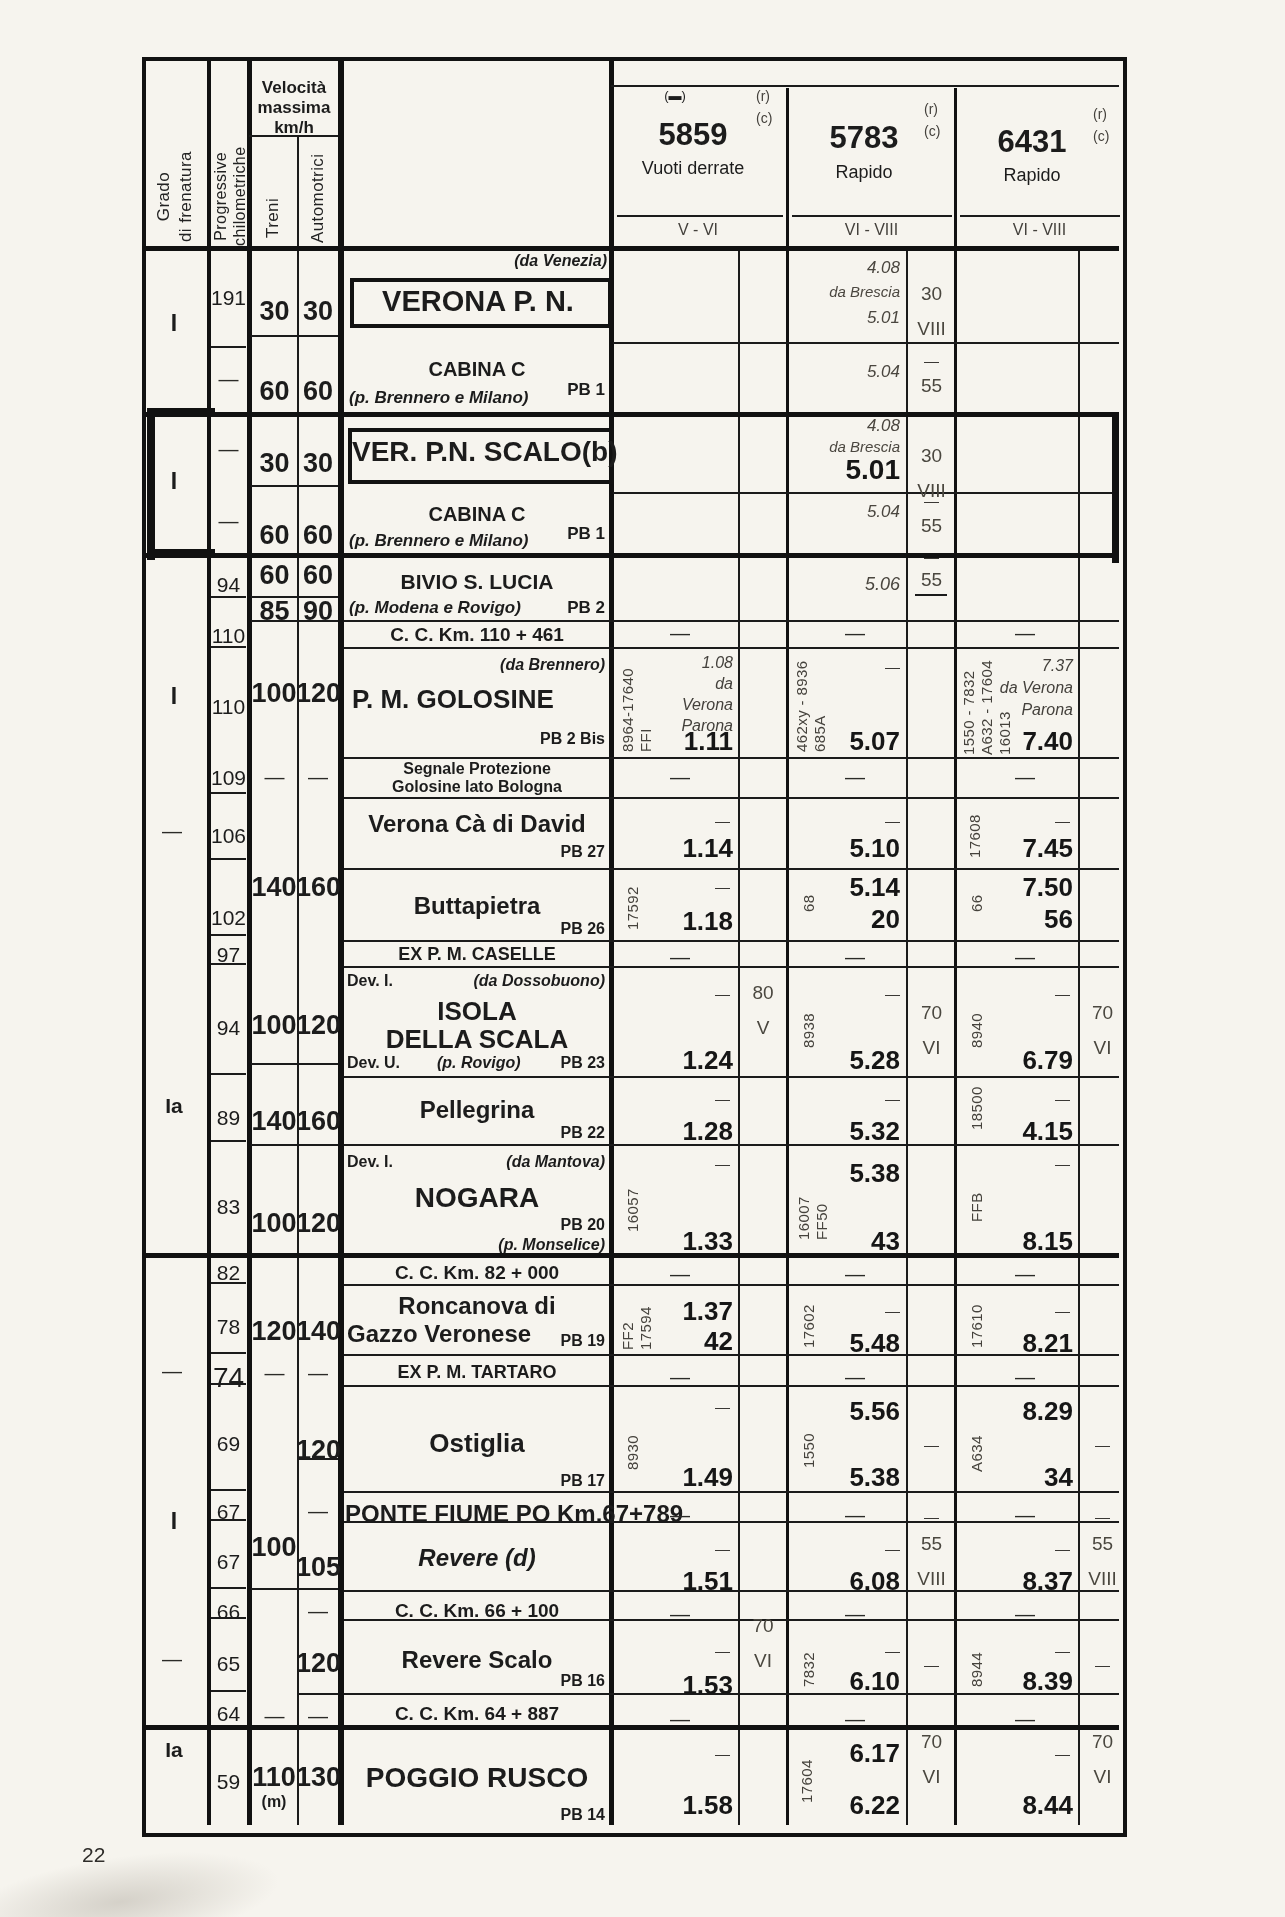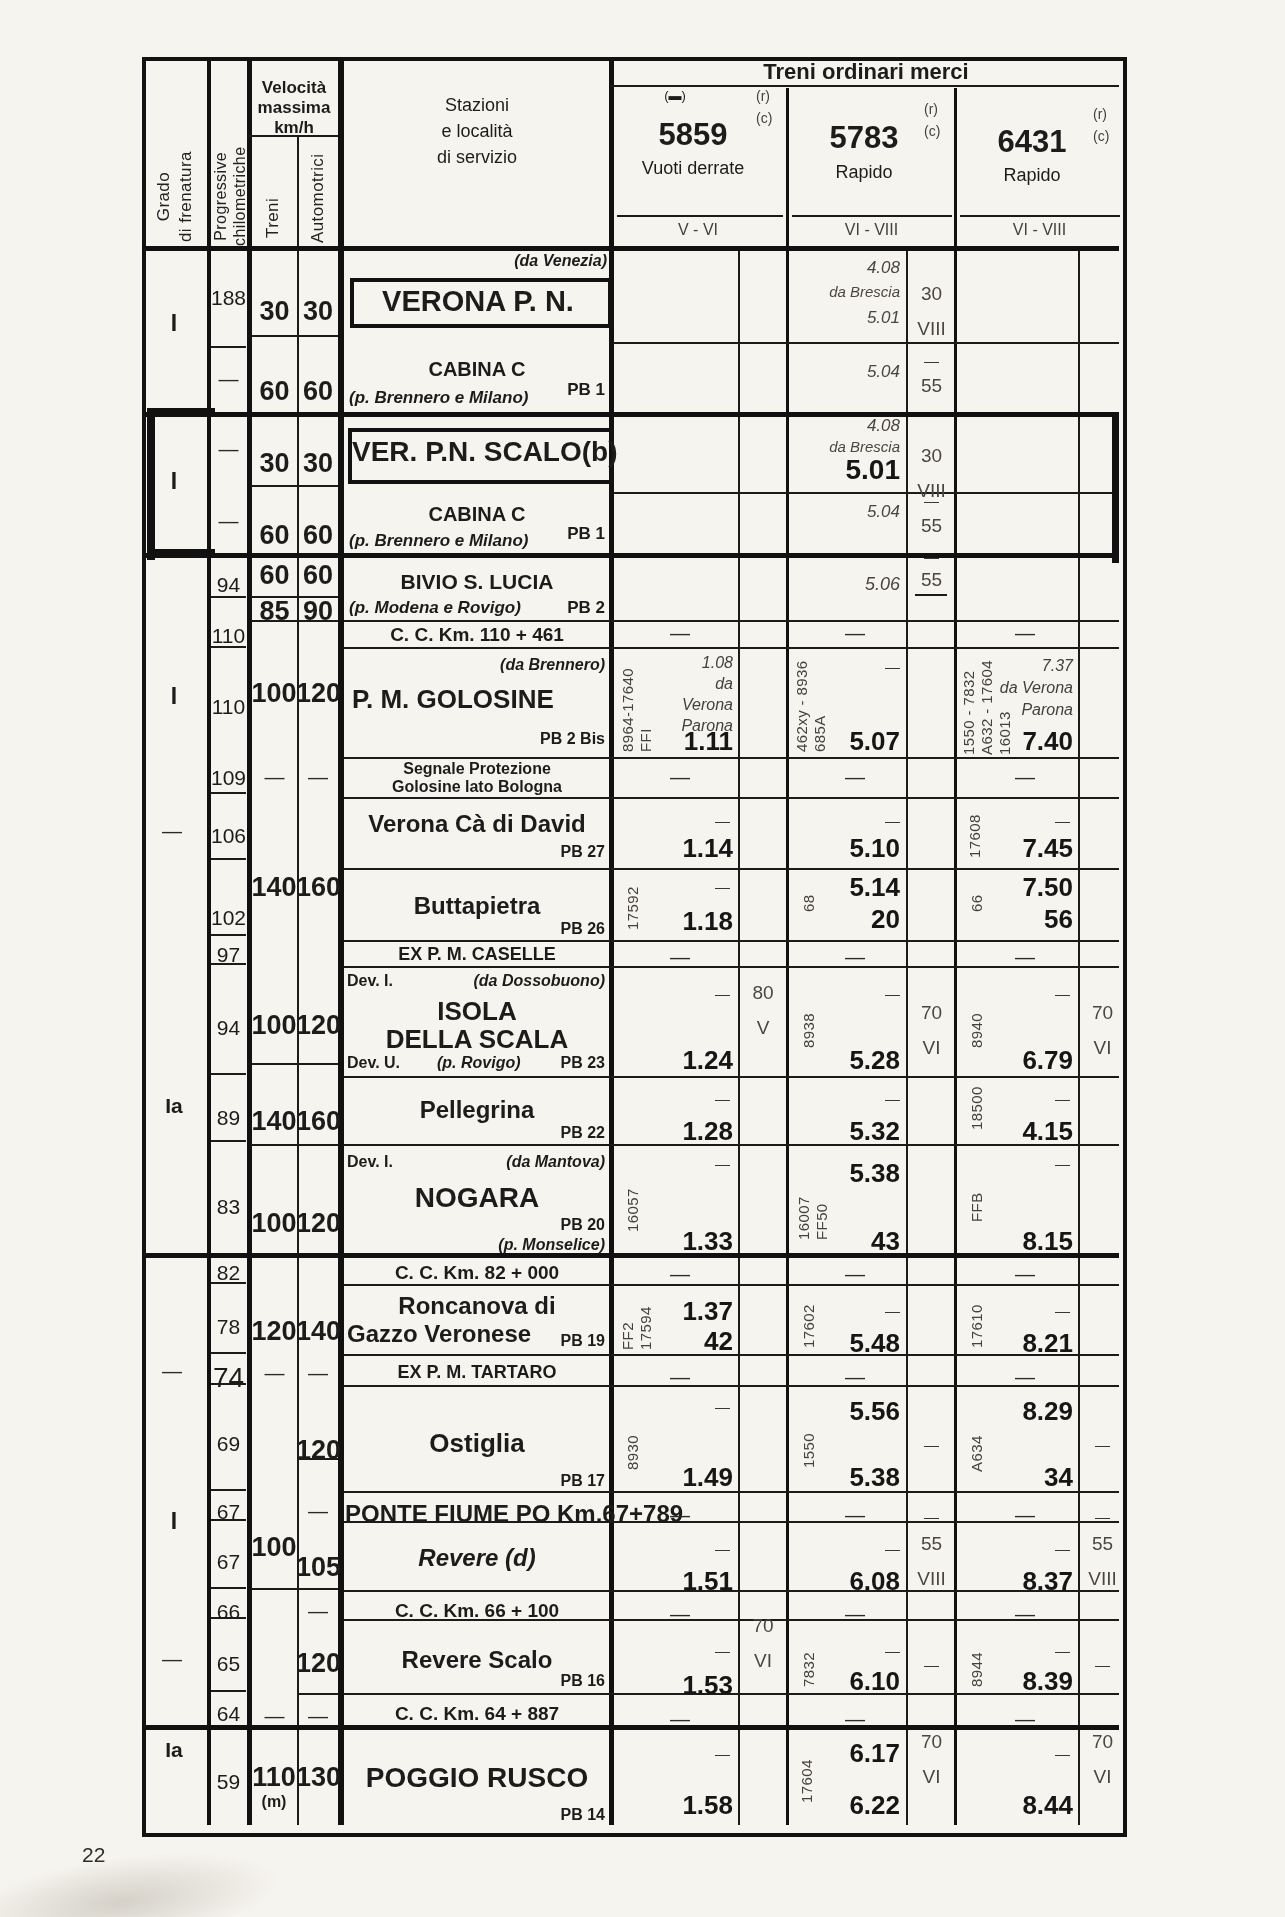--- a/index.html
+++ b/index.html
@@ -97,33 +97,29 @@
 <div class="hl" style="left:251px;top:335px;width:87px"></div>
 <div class="hl" style="left:251px;top:485px;width:87px"></div>
 <div class="hl" style="left:251px;top:596px;width:87px"></div>
 <div class="hl" style="left:251px;top:620px;width:87px"></div>
 <div class="hl" style="left:251px;top:1063px;width:87px"></div>
 <div class="hl" style="left:251px;top:1144px;width:87px"></div>
 <div class="hl" style="left:298px;top:1458px;width:40px"></div>
 <div class="hl" style="left:251px;top:1588px;width:87px"></div>
 <div class="hl" style="left:298px;top:1693px;width:40px"></div>
 
-<div class="t b c" style="left:613px;top:59px;width:506px;font-size:22px">Treni ordinari merci</div>
 <div class="vt pre c" style="left:153px;top:242px;font-size:17px;line-height:22px;color:#222">Grado
 di frenatura</div>
 <div class="vt pre c" style="left:211px;top:246px;font-size:16px;line-height:19px;color:#222">Progressive
 chilometriche</div>
 <div class="t pre c b" style="left:249px;top:78px;width:90px;font-size:17px;line-height:20px">Velocità
 massima
 km/h</div>
 <div class="vt" style="left:264px;top:238px;font-size:17px;color:#222">Treni</div>
 <div class="vt" style="left:309px;top:243px;font-size:17px;color:#222">Automotrici</div>
-<div class="t pre c" style="left:344px;top:92px;width:266px;font-size:18px;line-height:26px">Stazioni
-e località
-di servizio</div>
 
 <div class="t c" style="left:615px;top:88px;width:120px;font-size:13px">(▬)</div>
 <div class="t pre gy" style="left:756px;top:85px;width:30px;font-size:14px;line-height:22px">(r)
 (c)</div>
 <div class="t b c" style="left:613px;top:117px;width:160px;font-size:31px">5859</div>
 <div class="t c" style="left:613px;top:158px;width:160px;font-size:18px">Vuoti derrate</div>
 <div class="t c gy" style="left:613px;top:221px;width:170px;font-size:16px">V - VI</div>
 
 <div class="t pre gy" style="left:924px;top:98px;width:30px;font-size:14px;line-height:22px">(r)
 (c)</div>
@@ -140,21 +136,21 @@
 <div class="t b c" style="left:142px;top:310px;width:64px;font-size:23px">I</div>
 <div class="t b c" style="left:142px;top:468px;width:64px;font-size:23px">I</div>
 <div class="t b c" style="left:142px;top:683px;width:64px;font-size:23px">I</div>
 <div class="t b c" style="left:142px;top:1094px;width:64px;font-size:21px">Ia</div>
 <div class="t b c" style="left:142px;top:1508px;width:64px;font-size:23px">I</div>
 <div class="t b c" style="left:142px;top:1738px;width:64px;font-size:21px">Ia</div>
 <div class="dash" style="left:150px;top:820px;width:44px">—</div>
 <div class="dash" style="left:150px;top:1360px;width:44px">—</div>
 <div class="dash" style="left:150px;top:1648px;width:44px">—</div>
 
-<div class="t c" style="left:209px;top:286px;width:39px;font-size:21px">188</div>
+<div class="t c" style="left:209px;top:286px;width:39px;font-size:21px">191</div>
 <div class="dash" style="left:209px;top:368px;width:39px">—</div>
 <div class="dash" style="left:209px;top:438px;width:39px">—</div>
 <div class="dash" style="left:209px;top:510px;width:39px">—</div>
 <div class="t c" style="left:209px;top:573px;width:39px;font-size:21px">94</div>
 <div class="t c" style="left:209px;top:624px;width:39px;font-size:21px">110</div>
 <div class="t c" style="left:209px;top:695px;width:39px;font-size:21px">110</div>
 <div class="t c" style="left:209px;top:766px;width:39px;font-size:21px">109</div>
 <div class="t c" style="left:209px;top:824px;width:39px;font-size:21px">106</div>
 <div class="t c" style="left:209px;top:906px;width:39px;font-size:21px">102</div>
 <div class="t c" style="left:209px;top:943px;width:39px;font-size:21px">97</div>

